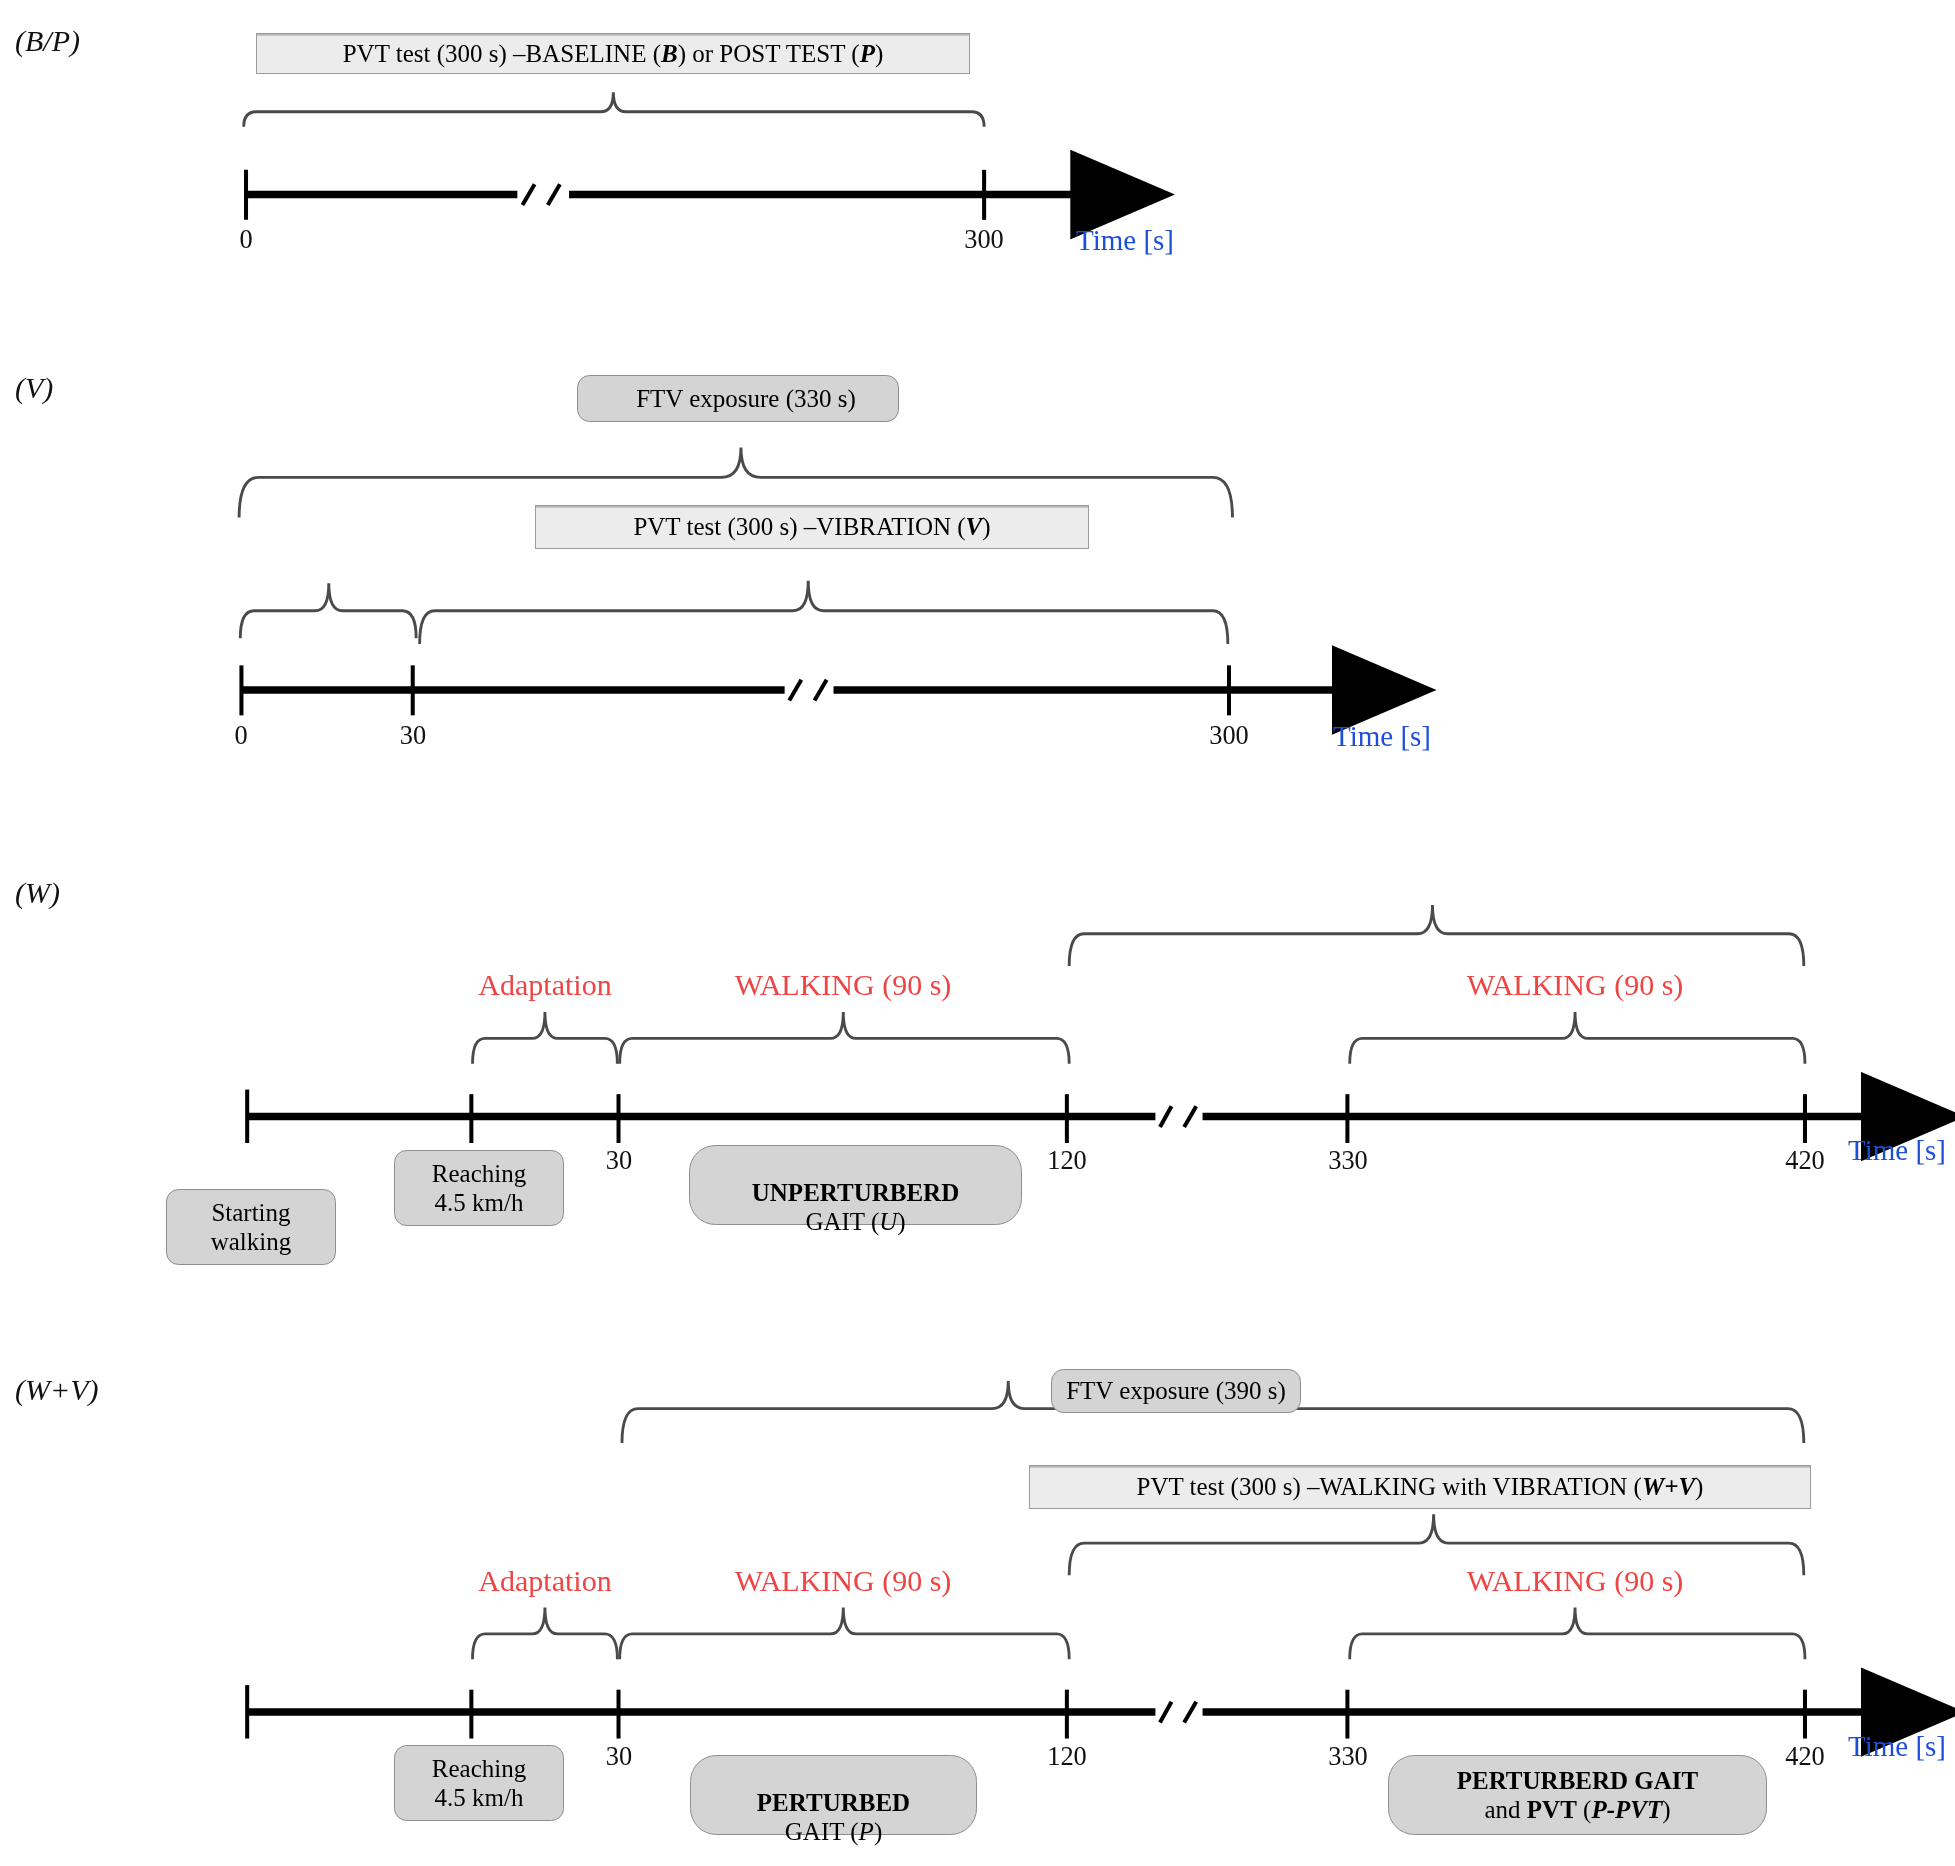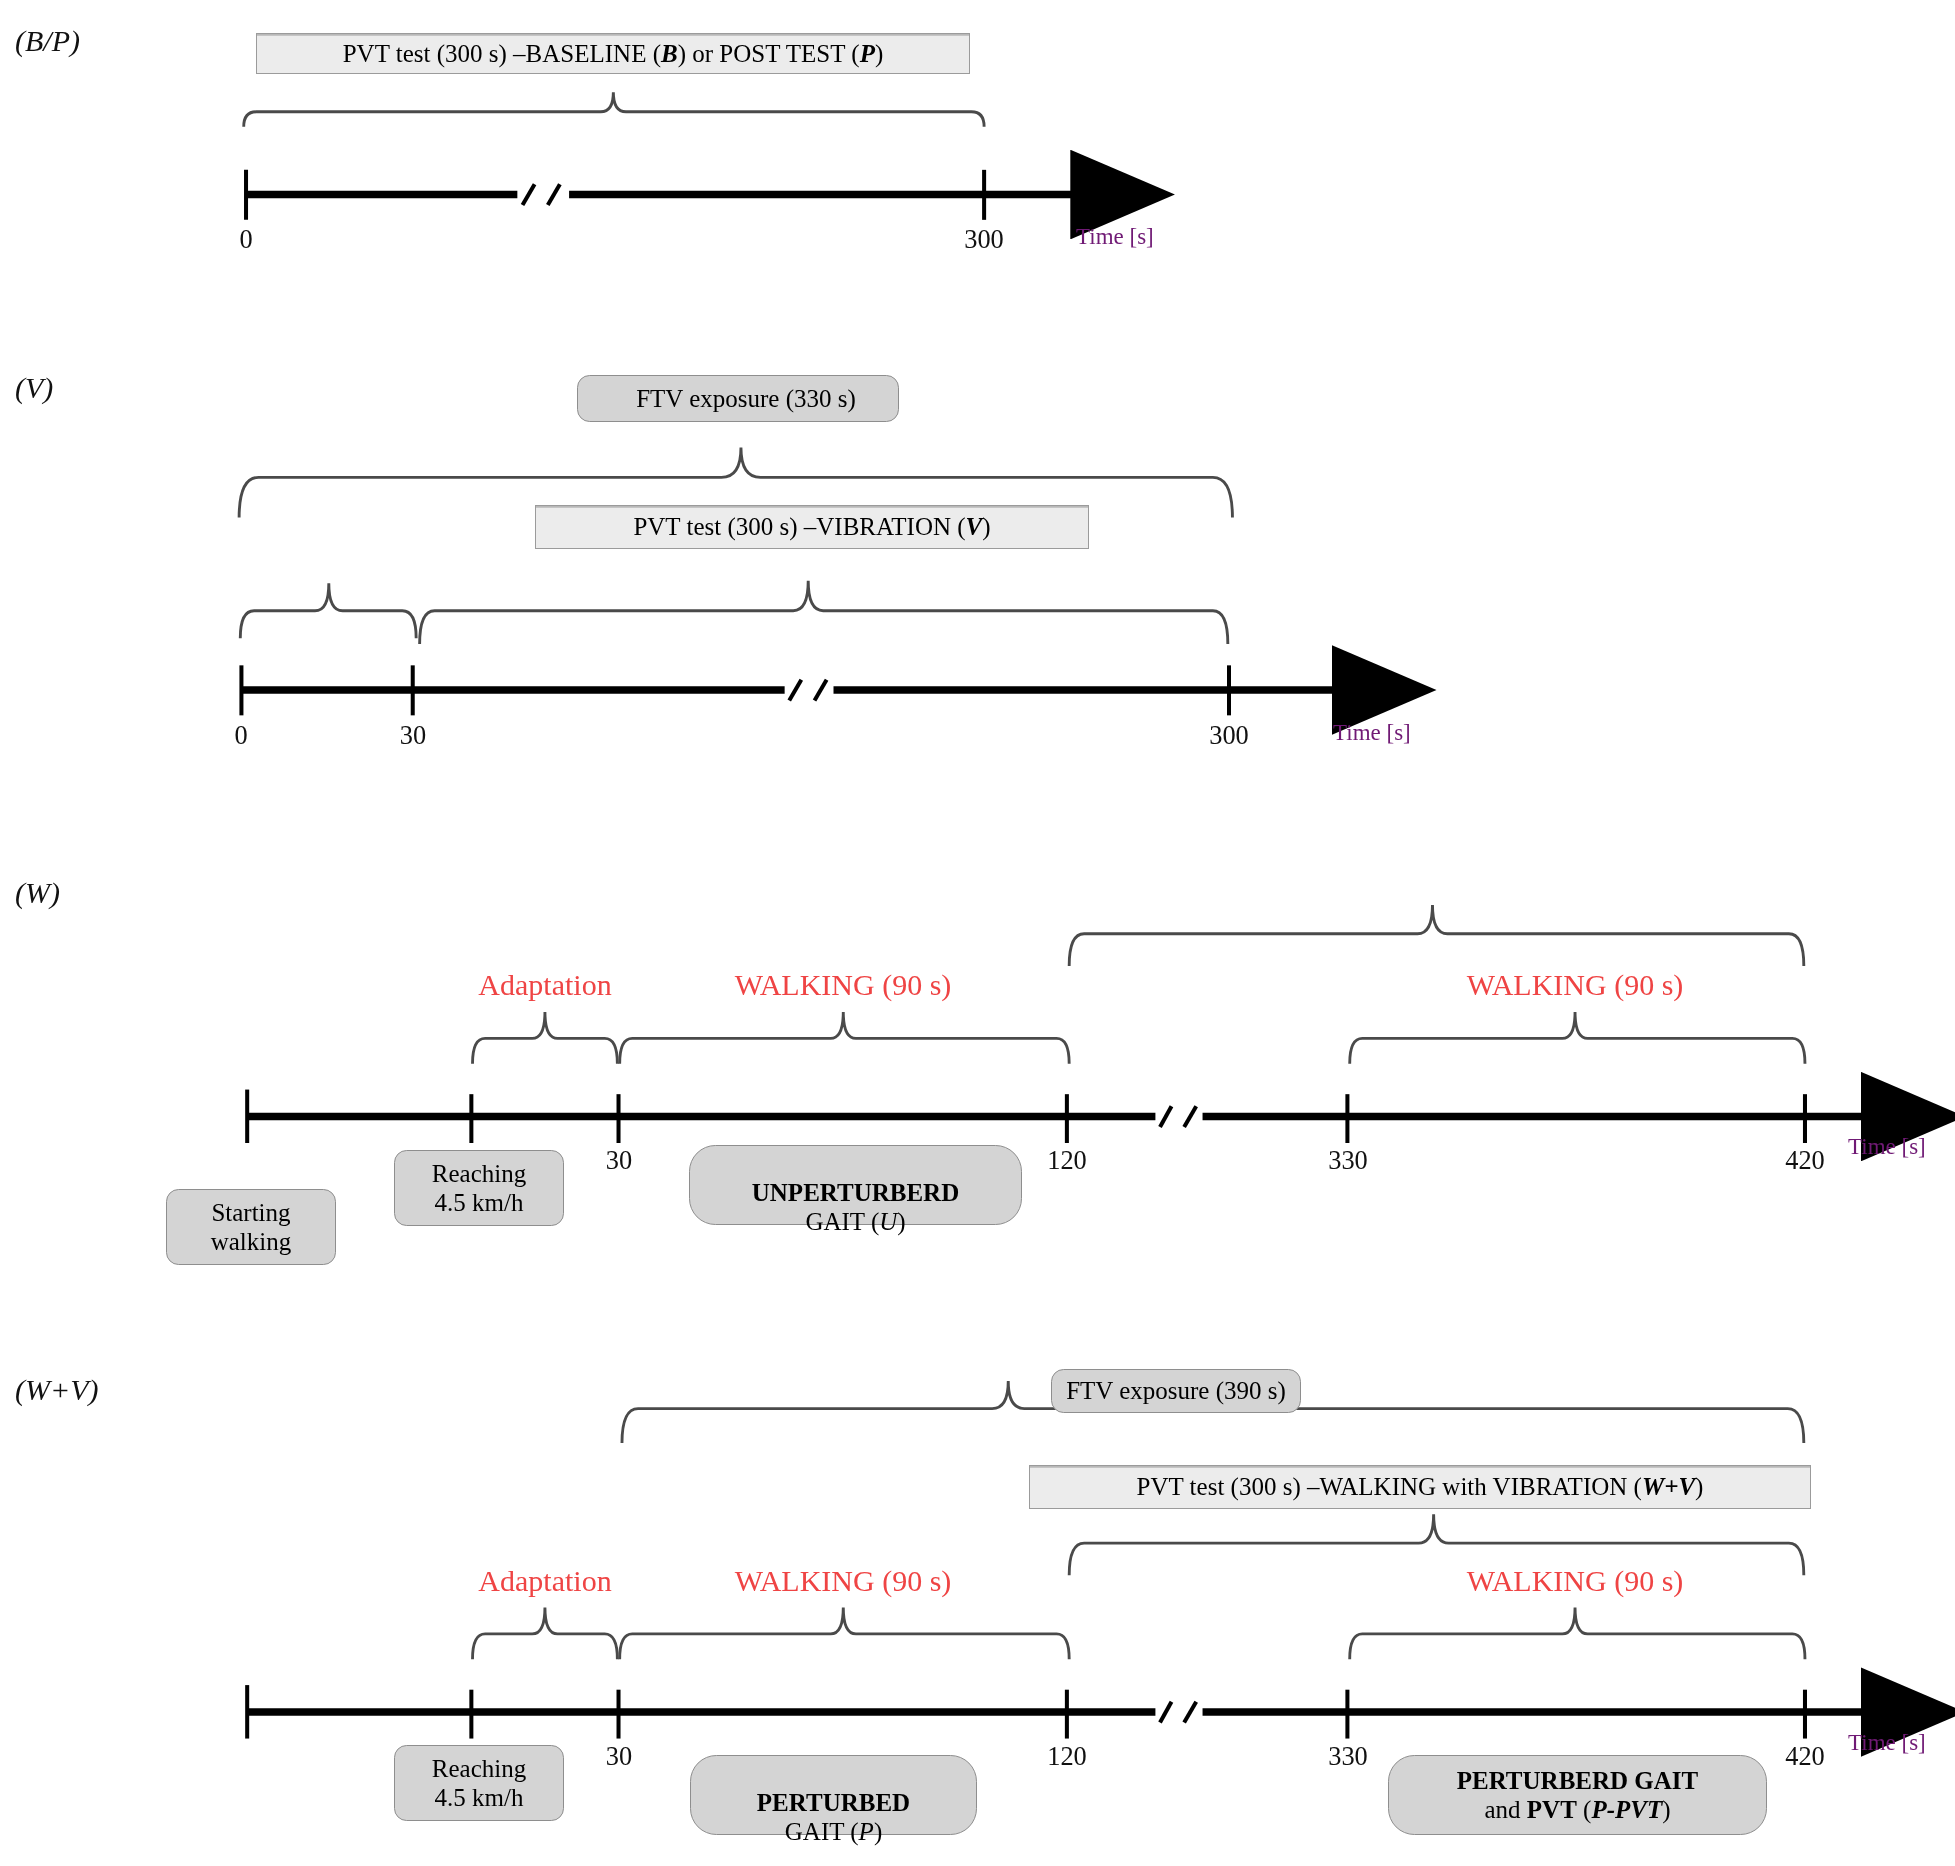--- a/index.html
+++ b/index.html
@@ -15,21 +15,21 @@
   .rectbox .i{font-style:italic;font-weight:bold;}
   
   .roundbox{position:absolute;background:#d4d4d4;border:1.7px solid #8e8e8e;border-radius:12.6px;
             display:flex;flex-direction:column;align-items:center;justify-content:center;
             font-size:25px;color:#000;white-space:nowrap;box-sizing:border-box;text-align:center;line-height:1.18;}
   .roundbox.pill{border-radius:26.4px;}
   .roundbox .b{font-weight:bold;margin-top:44px;}
   .roundbox .i{font-style:italic;font-weight:bold;}
   .roundbox .ser{font-style:italic;}
   .tick-num{position:absolute;font-size:26.4px;color:#111;white-space:nowrap;transform:translateX(-50%);}
-  .axis-name{position:absolute;font-size:23px;color:#701a75;white-space:nowrap;text-align:right;}
+  .axis-name{position:absolute;font-size:29px;color:#1d4ed8;white-space:nowrap;text-align:right;}
   .brace-label{position:absolute;font-size:30px;color:#ef4444;white-space:nowrap;transform:translateX(-50%);}
 </style>
 </head>
 <body>
 
 <div id="root">
 
   <svg class="layer" viewBox="0 0 3401 3247">
     <defs>
       <marker id="ahead" markerWidth="14" markerHeight="12" refX="1" refY="6" orient="auto" markerUnits="strokeWidth">

